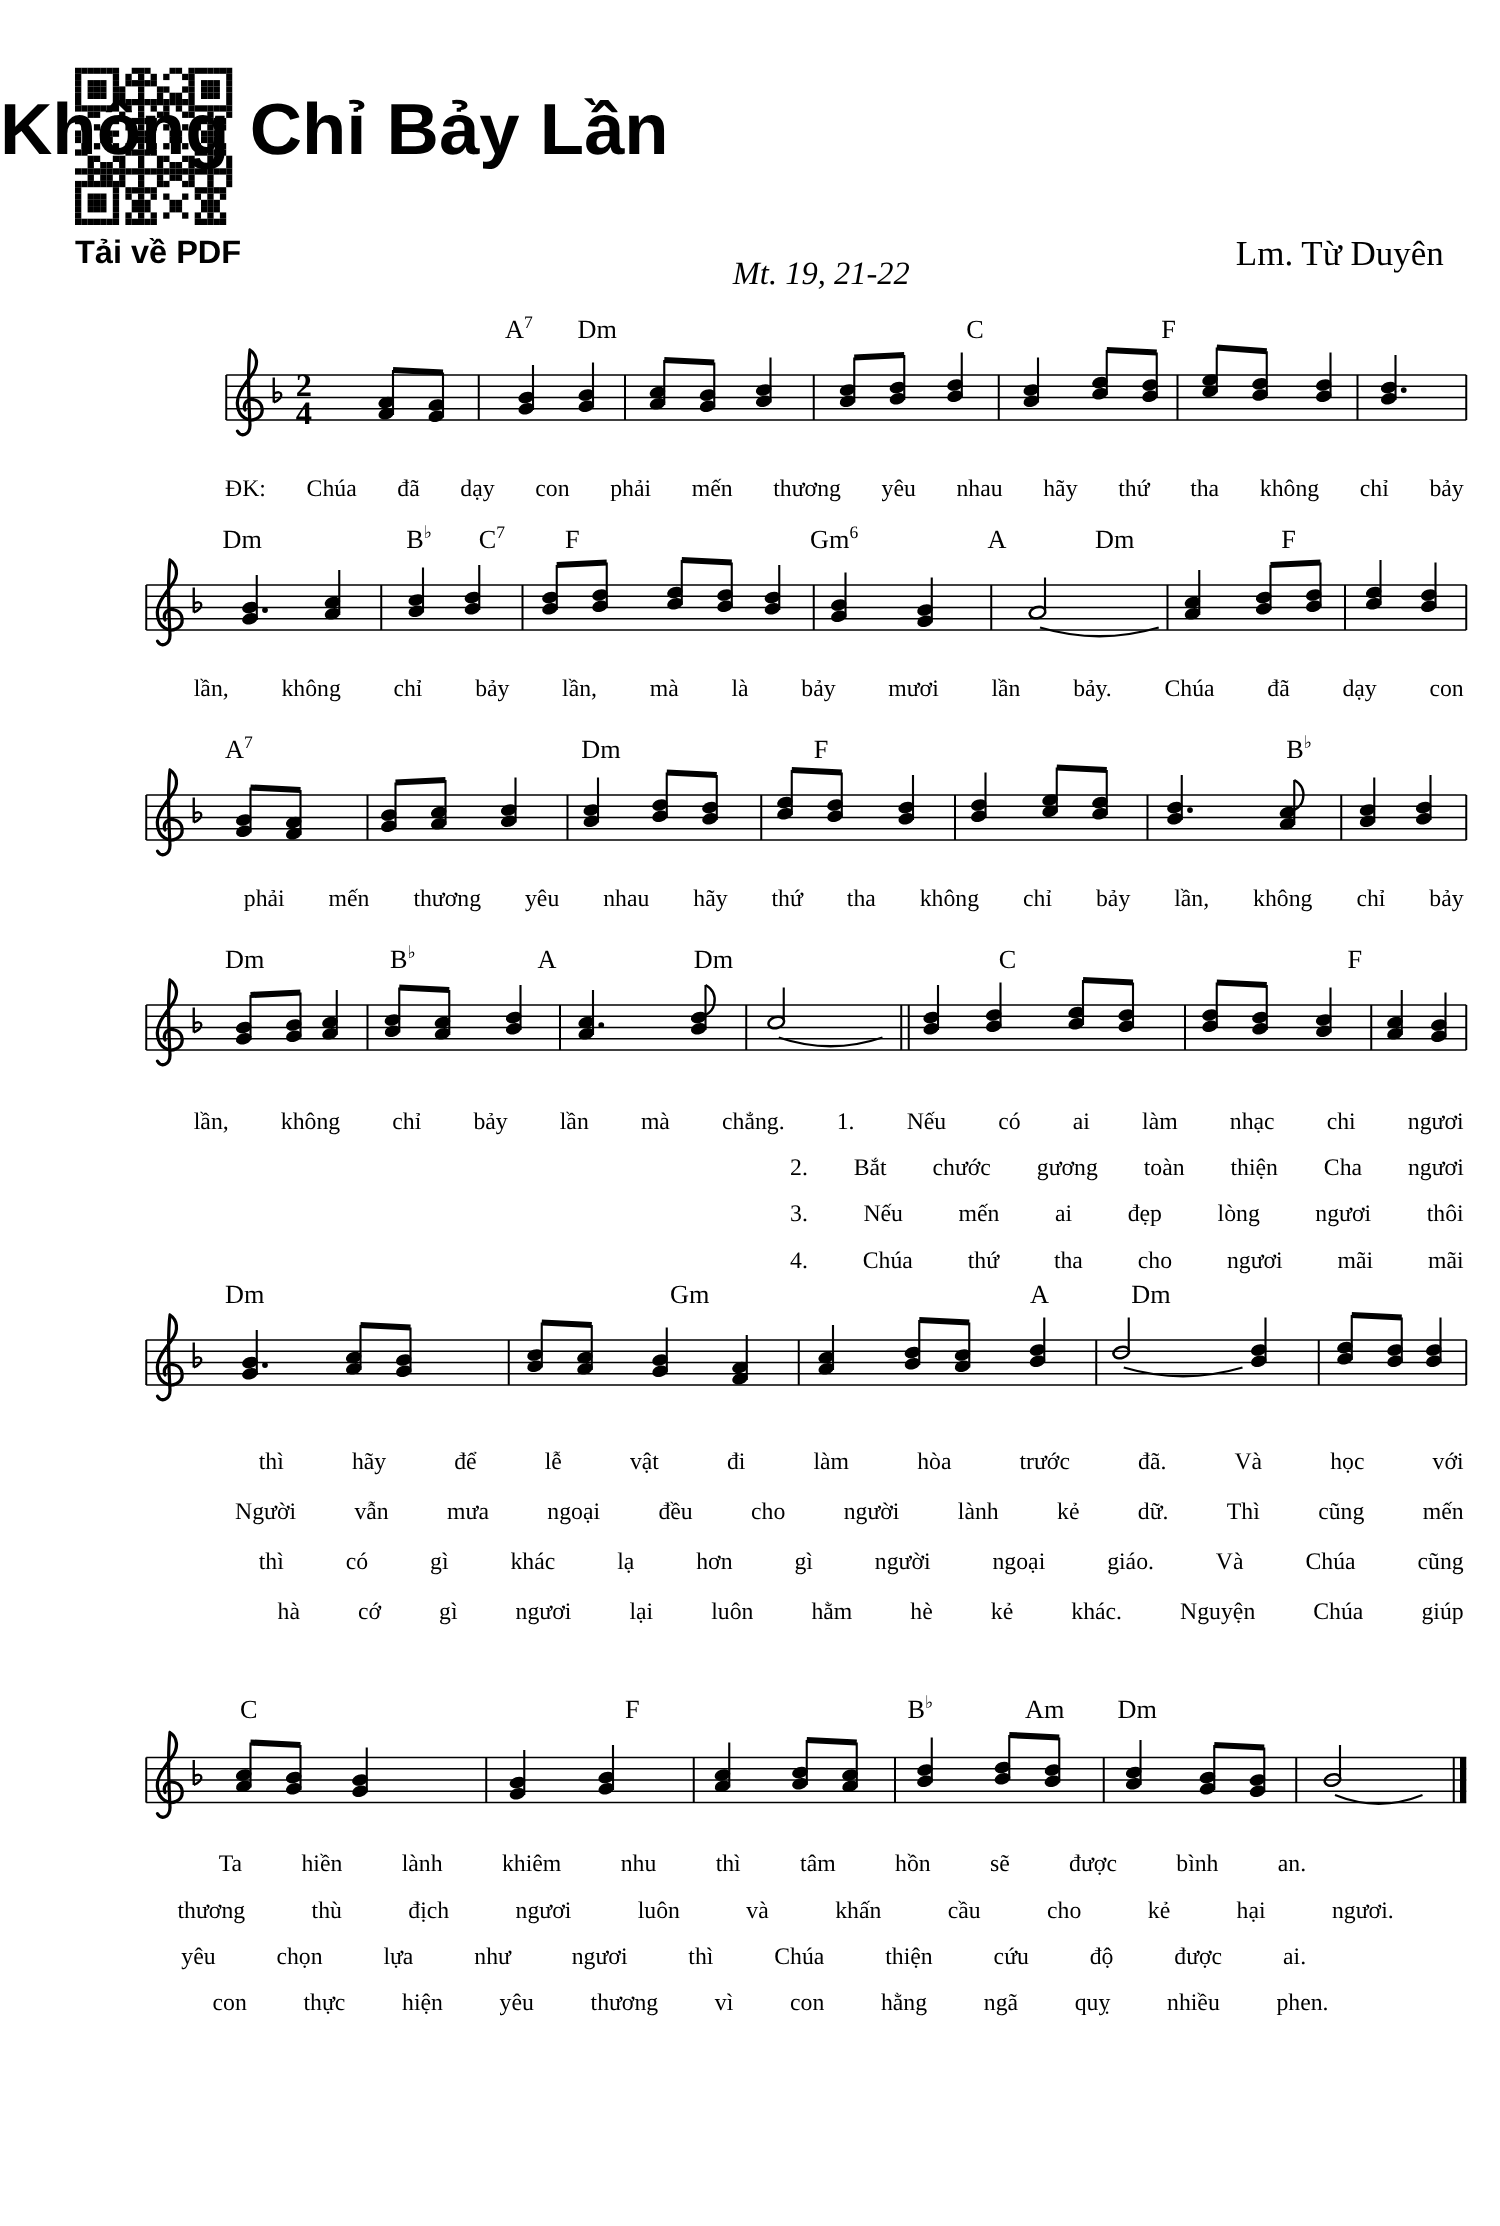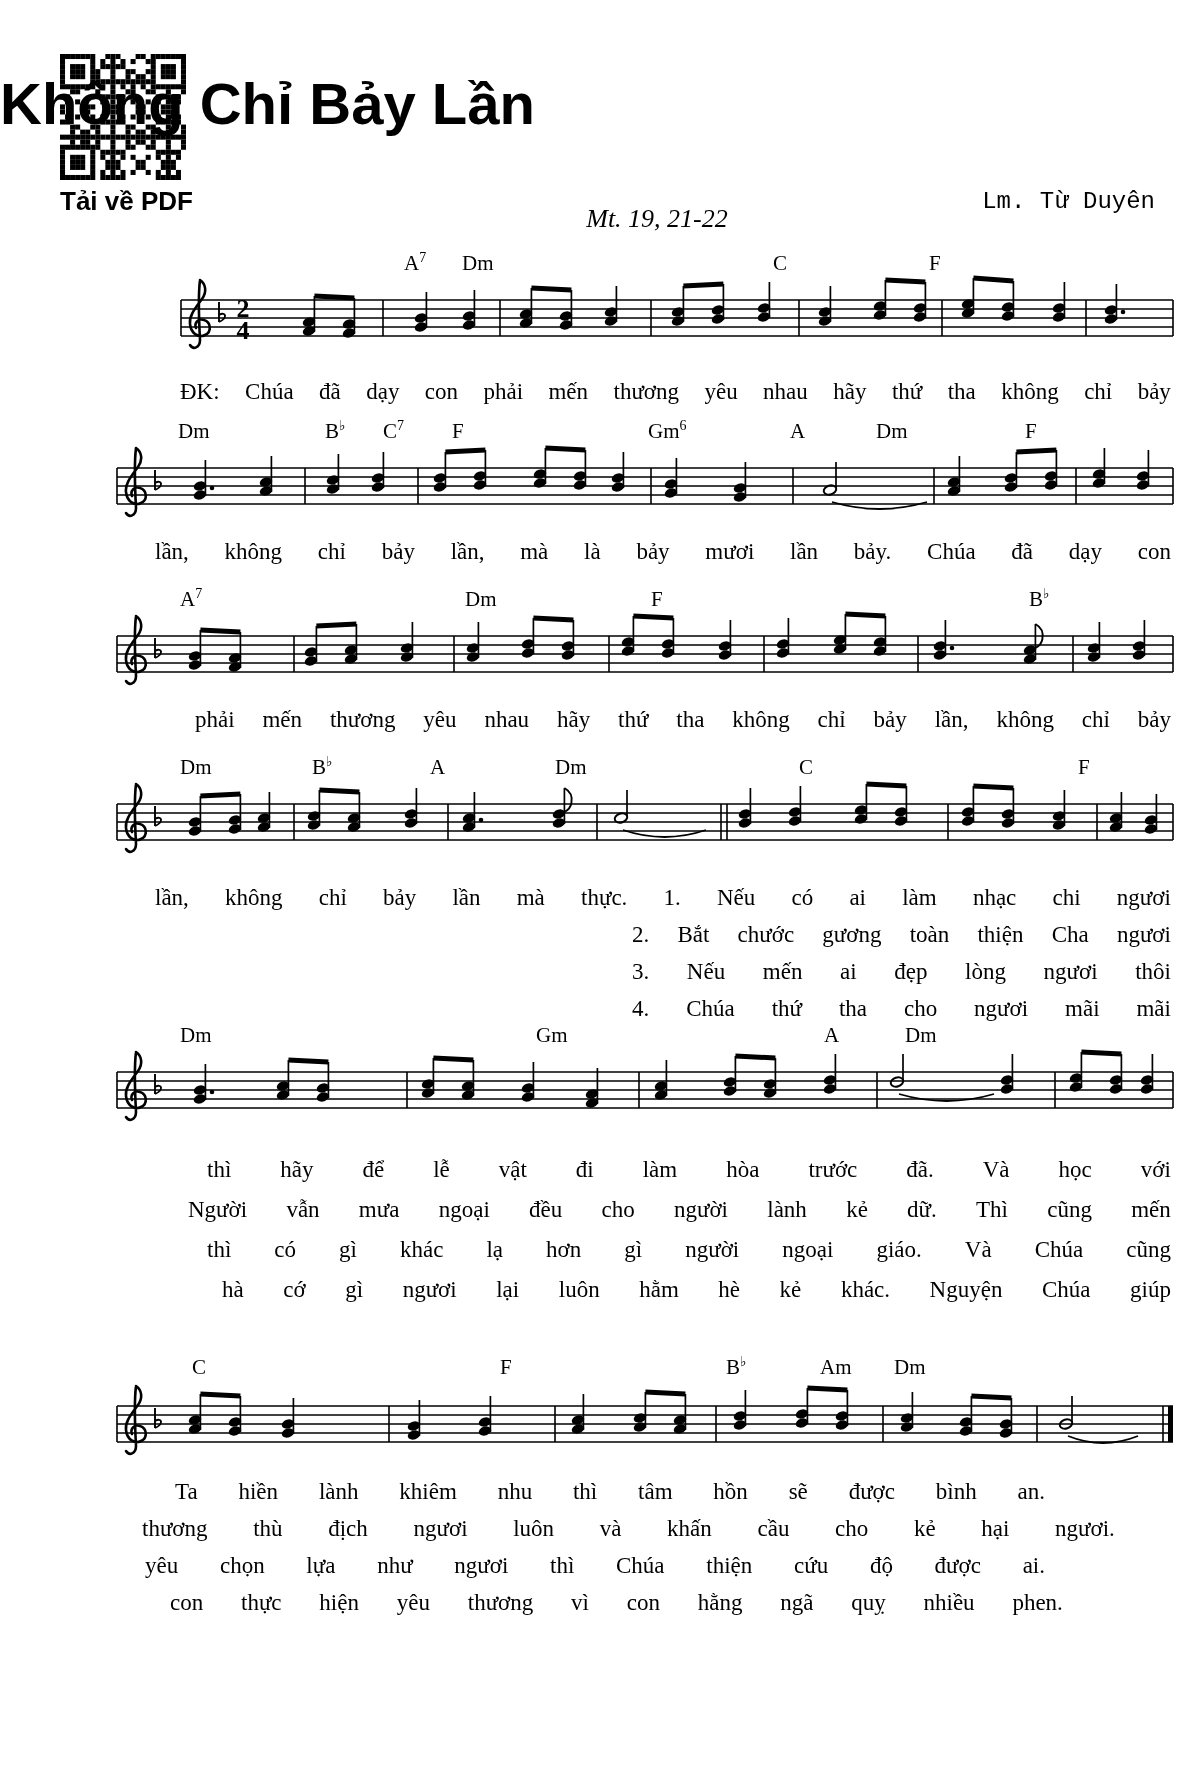--- a/index.html
+++ b/index.html
@@ -11,34 +11,34 @@
   
   .qr-block{position:absolute;left:60px;top:54px;width:130px;text-decoration:none;color:#000;display:block;font-weight:bold;}
   .qr-block svg{display:block;}
   .qr-caption{font-family:"Liberation Sans","DejaVu Sans",sans-serif;font-size:26px;margin-top:6px;white-space:nowrap;}
   .title{
     position:absolute;left:0;right:0;top:70px;margin:0;text-align:left;
     font-family:"Liberation Sans","DejaVu Sans",sans-serif;font-weight:bold;font-size:58px;letter-spacing:0px;
   }
   .author{
     position:absolute;right:45px;top:188px;
-    font-family:Liberation Mono, monospace;font-size:24px;
+    font-family:Liberation Serif, serif;font-size:28px;
   }
   .scripture{
     position:absolute;left:0;right:0;top:204px;text-align:center;
     font-style:italic;font-size:26px;transform:translateX(57px);
   }
   
   .content{position:absolute;left:115px;top:0;width:1060px;height:1781px;}
   .chordrow{position:absolute;left:0;width:1060px;height:28px;}
   .chord{position:absolute;bottom:0;font-size:21px;white-space:nowrap;}
   .chord sup{font-size:14px;vertical-align:super;line-height:0;}
   .staff-svg{position:absolute;left:0;width:1060px;height:112px;}
   .lyric{
-    position:absolute;font-size:23px;line-height:28px;white-space:nowrap;
+    position:absolute;font-size:19px;line-height:28px;white-space:nowrap;
     display:flex;justify-content:space-between;
   }
   .lyric span{display:inline-block;}
   .footer{
     position:absolute;left:72px;top:1722px;
     font-family:"Liberation Sans","DejaVu Sans",sans-serif;font-size:21px;color:#1d1d1d;
   }
 </style>
 </head>
 <body>
@@ -781,21 +781,21 @@
         <ellipse cx="1036" cy="59" rx="6.4" ry="4.4" transform="rotate(-18 1036 59)"></ellipse>
         <line x1="1041.4" y1="60" x2="1041.4" y2="24" stroke="#000" stroke-width="1.7"></line>
       </svg>
       <div class="lyric" style="top: 884px; left: 40px; width: 1016px;">
         <span>lần,</span>
         <span>không</span>
         <span>chỉ</span>
         <span>bảy</span>
         <span>lần</span>
         <span>mà</span>
-        <span>thực.</span>
+        <span>chẳng.</span>
         <span>1.</span>
         <span>Nếu</span>
         <span>có</span>
         <span>ai</span>
         <span>làm</span>
         <span>nhạc</span>
         <span>chi</span>
         <span>ngươi</span>
       </div>
       <div class="lyric" style="top: 921px; left: 517px; width: 539px;">

